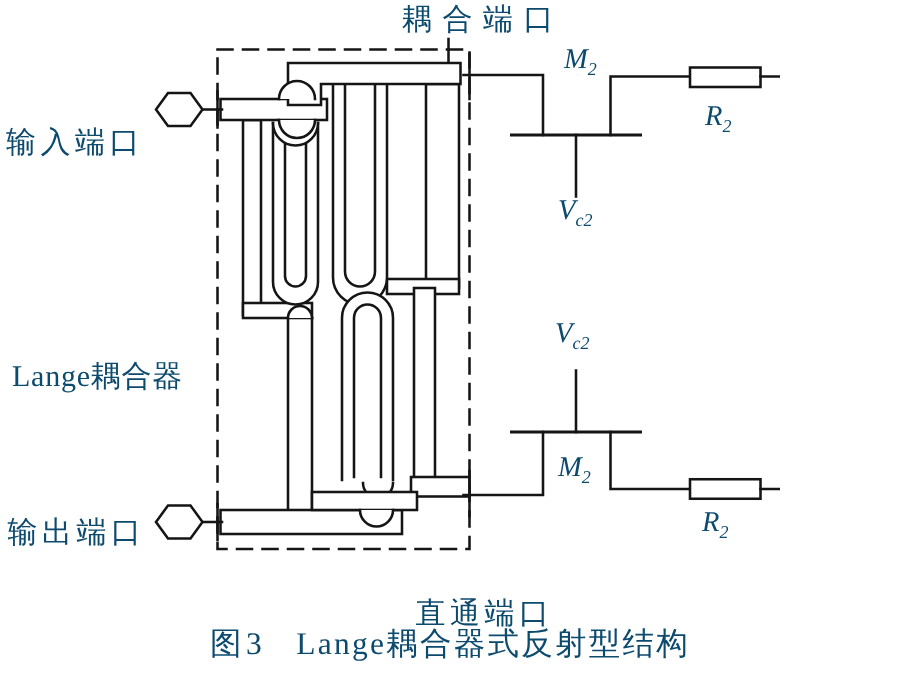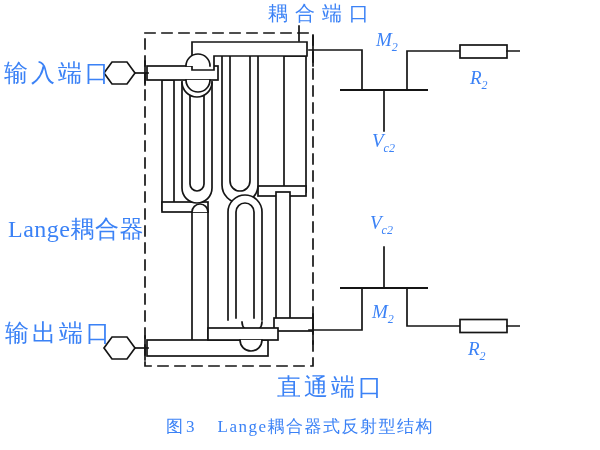--- a/index.html
+++ b/index.html
@@ -1,28 +1,28 @@
 <!DOCTYPE html>
 <html><head>
 <meta charset="utf-8">
 <style>
   html,body{margin:0;padding:0;background:#fff;}
   .page{
     position:relative;width:520px;height:450px;background:#ffffff;overflow:hidden;
-    font-family:"Liberation Serif","DejaVu Serif",serif;color:#3b82f6;
+    font-family:"Liberation Serif","DejaVu Serif",serif;color:#0c4a6e;
   }
   .page svg{position:absolute;left:0;top:0;}
   .lbl{position:absolute;white-space:nowrap;line-height:1.1;}
-  .cjk{font-size:24px;letter-spacing:3px;}
+  .cjk{font-size:20px;letter-spacing:3px;margin-top:24px;}
   .cjk-wide{font-size:20px;letter-spacing:7px;}
   .comp{font-size:19px;font-style:italic;}
   .comp sub{font-size:12px;font-style:italic;letter-spacing:0;line-height:0;}
   .caption{
     position:absolute;left:0;top:415px;width:600px;text-align:center;
-    font-size:17px;letter-spacing:1.5px;
+    font-size:21px;letter-spacing:1.5px;
   }
   .caption .num{margin-right:20px;letter-spacing:3px;}
 </style>
 </head>
 <body>
 
 <div class="page">
 
   <svg width="600" height="450" viewBox="0 0 600 450">
     <g stroke="#151515" stroke-width="1.7" fill="none" stroke-linecap="square">

